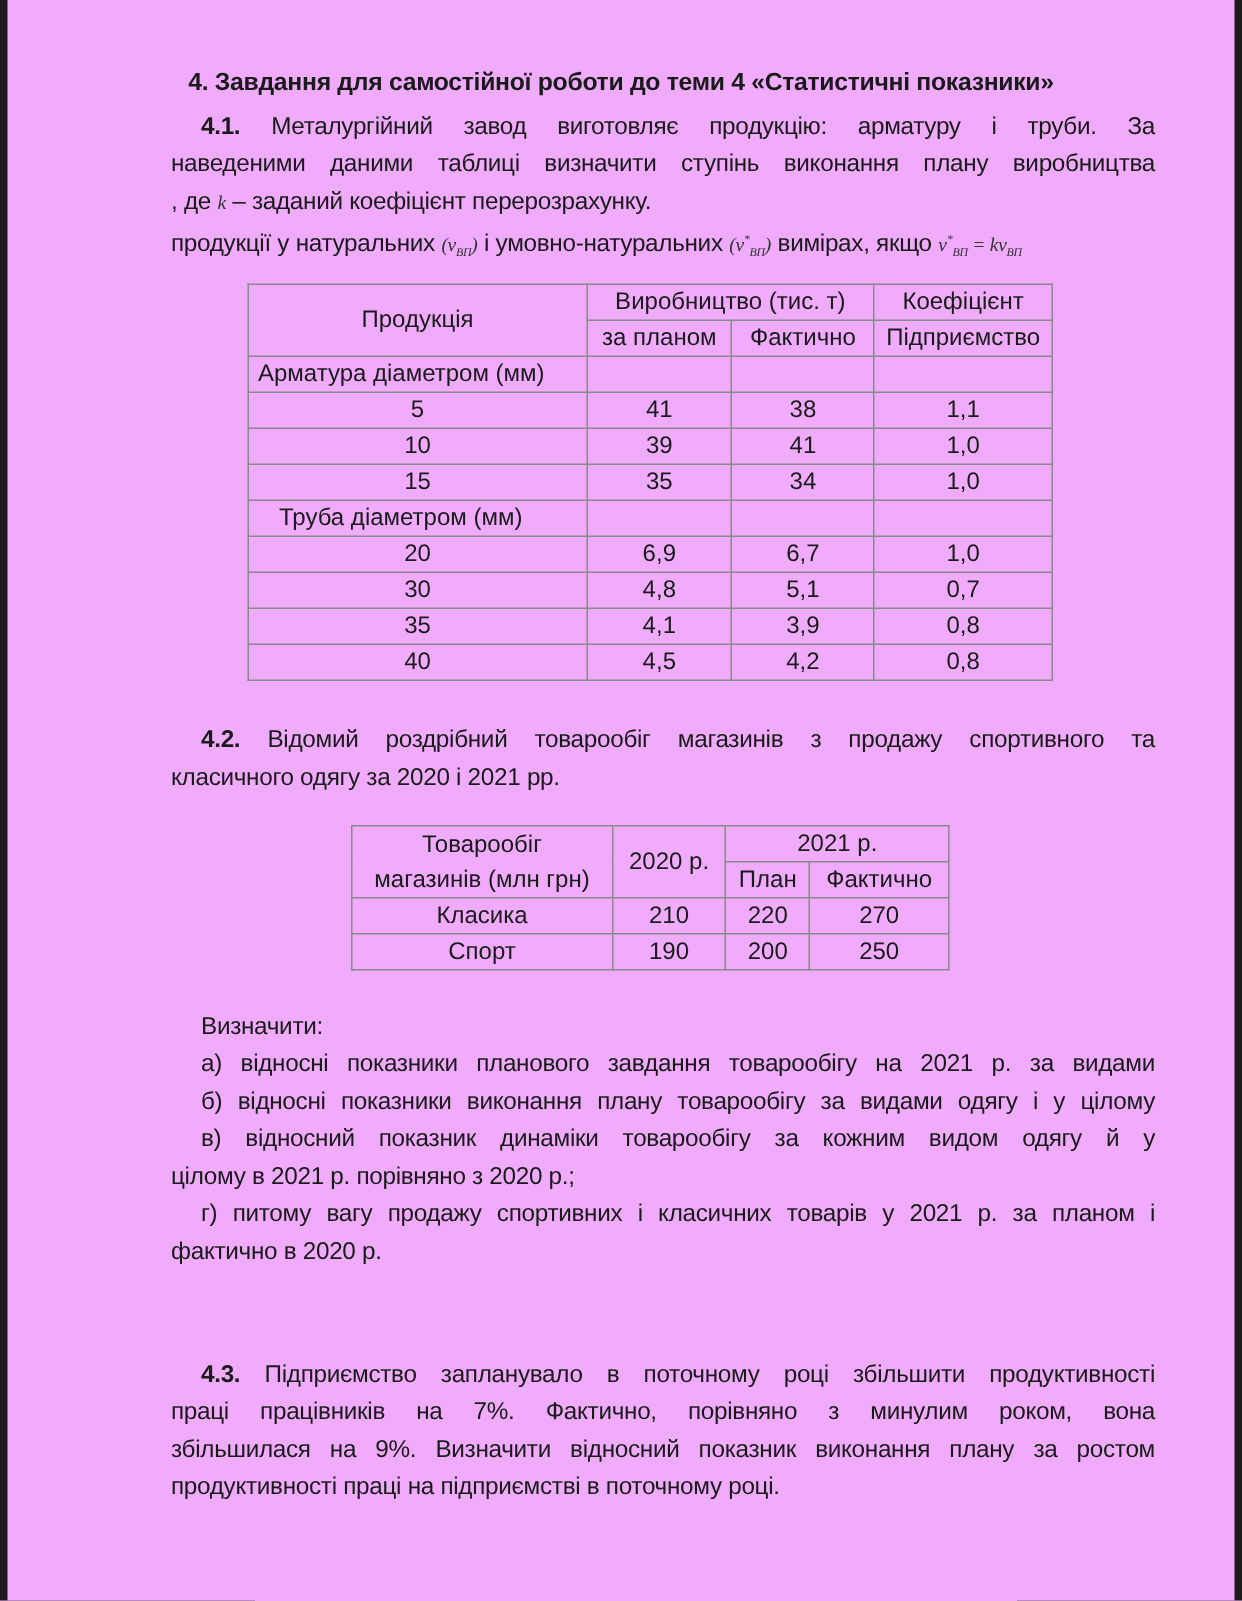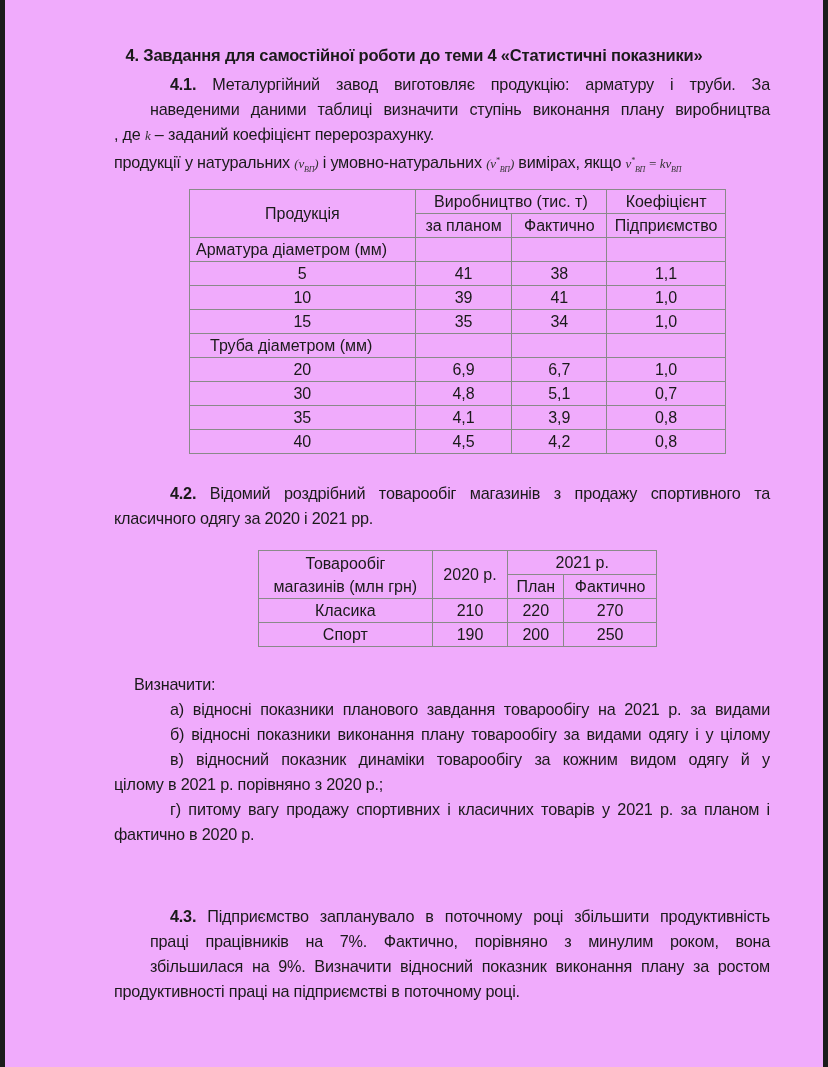--- a/index.html
+++ b/index.html
@@ -8,32 +8,32 @@
     font-family: "Liberation Sans", "DejaVu Sans", sans-serif; color: #1a1a1a;
   }
   .page {
     position: absolute; left: 5px; top: 0; width: 818px; height: 1067px; background: #f0abfc;
   }
   .txt {
     position: absolute; left: 109px; width: 656px; font-size: 16.2px; line-height: 25px;
     letter-spacing: -0.2px;
   }
   .line { display: block; white-space: nowrap; }
-  .jline { display: block; text-align: justify; text-align-last: justify; margin-left: 36px; }
+  .jline { display: block; text-align: justify; text-align-last: justify; }
   .title {
     position: absolute; left: 0; width: 818px; top: 46px; text-align: center; font-weight: bold;
     font-size: 16.5px; letter-spacing: -0.2px;
   }
   b.num { font-weight: bold; }
   .ind { padding-left: 20px; }
   .math { font-family: "Liberation Serif", "DejaVu Serif", serif; font-style: italic; font-size: 13px; color: #333; }
   .math sub { font-size: 8px; }
   .math sup { font-size: 8px; }
 
-  table { position: absolute; border-collapse: collapse; font-size: 16px; margin-left: 24px; }
+  table { position: absolute; border-collapse: collapse; font-size: 16px; }
   td { border: 1.3px solid #8a8a8a; text-align: center; padding: 0; height: 23px; line-height: 22px; white-space: nowrap; }
   td.left { text-align: left; padding-left: 6px; }
   #t1 { left: 160px; top: 189px; width: 537px; }
   #t2 { left: 229px; top: 550px; width: 399px; }
 </style>
 </head>
 <body>
 
 <div class="page">
 
@@ -162,19 +162,19 @@
     <span class="line ind">Визначити:</span>
     <span class="jline ind">а) відносні показники планового завдання товарообігу на 2021 р. за видами</span>
     <span class="jline ind">б) відносні показники виконання плану товарообігу за видами одягу і у цілому</span>
     <span class="jline ind">в) відносний показник динаміки товарообігу за кожним видом одягу й у</span>
     <span class="line">цілому в 2021 р. порівняно з 2020 р.;</span>
     <span class="jline ind">г) питому вагу продажу спортивних і класичних товарів у 2021 р. за планом і</span>
     <span class="line">фактично в 2020 р.</span>
   </div>
 
   <div class="txt" style="top:904px;">
-    <span class="jline ind"><b class="num">4.3.</b> <span>Підприємство запланувало в поточному році збільшити продуктивність</span></span>
+    <span class="jline ind"><b class="num">4.3.</b> <span>Підприємство запланувало в поточному році збільшити продуктивності</span></span>
     <span class="jline">праці працівників на 7%. Фактично, порівняно з минулим роком, вона</span>
     <span class="jline">збільшилася на 9%. Визначити відносний показник виконання плану за ростом</span>
     <span class="line">продуктивності праці на підприємстві в поточному році.</span>
   </div>
 
 </div>
 
 </body></html>

